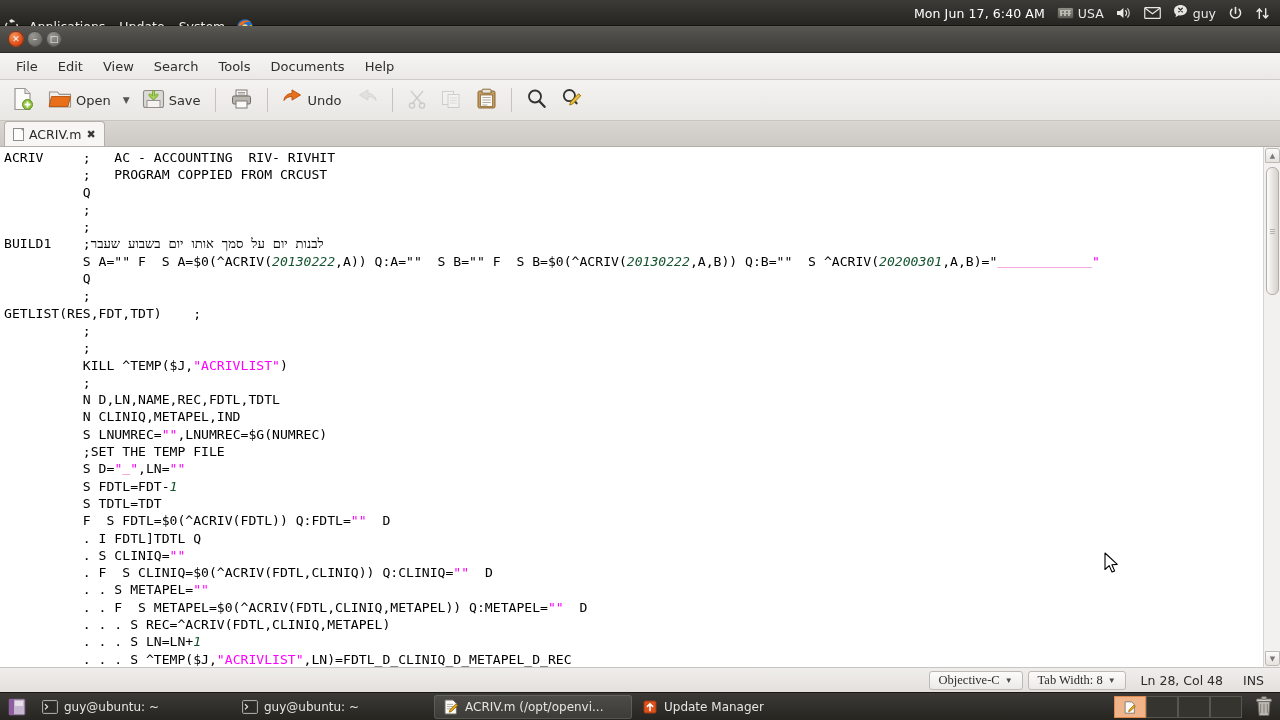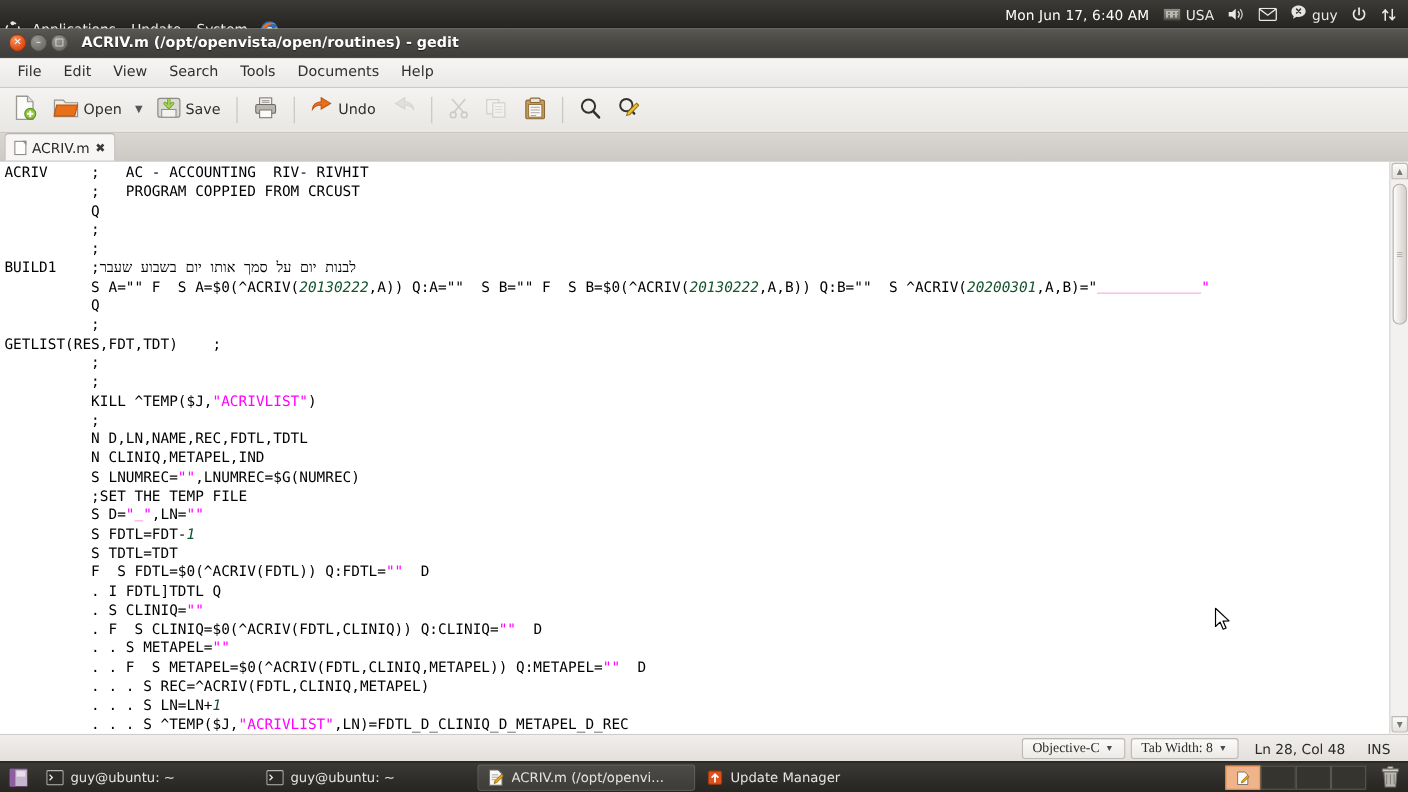--- a/index.html
+++ b/index.html
@@ -70,21 +70,21 @@
   #window-title {
     margin-left: 9px; color: #ffffff; font-size: 13px; font-weight: bold;
     text-shadow: 0 1px 1px rgba(0,0,0,.6); white-space: nowrap;
   }
 
   
   #menubar {
     height: 27px; flex: 0 0 27px;
     background: linear-gradient(to bottom, #f6f5f4, #ebe9e7);
     border-bottom: 1px solid #cfcbc7;
-    display: flex; align-items: flex-end; padding-left: 6px;
+    display: flex; align-items: center; padding-left: 6px;
   }
   .menu-item {
     padding: 0 10px; height: 27px; line-height: 27px;
     font-size: 13px; color: #2f2f2c; white-space: nowrap;
   }
 
   
   #toolbar {
     height: 41px; flex: 0 0 41px;
     background: linear-gradient(to bottom, #f4f3f1 0%, #e9e7e4 100%);
@@ -283,21 +283,20 @@
       </span>
     </div>
   </div>
 
   <div id="window">
 
     <div id="titlebar">
       <span class="wbtn wbtn-close">✕</span>
       <span class="wbtn wbtn-min">–</span>
       <span class="wbtn wbtn-max">□</span>
-      <span id="window-title">ACRIV.m (/opt/openvista/open/routines) - gedit</span>
     </div>
 
     <div id="menubar">
       <div class="menu-item">File</div>
       <div class="menu-item">Edit</div>
       <div class="menu-item">View</div>
       <div class="menu-item">Search</div>
       <div class="menu-item">Tools</div>
       <div class="menu-item">Documents</div>
       <div class="menu-item">Help</div>

